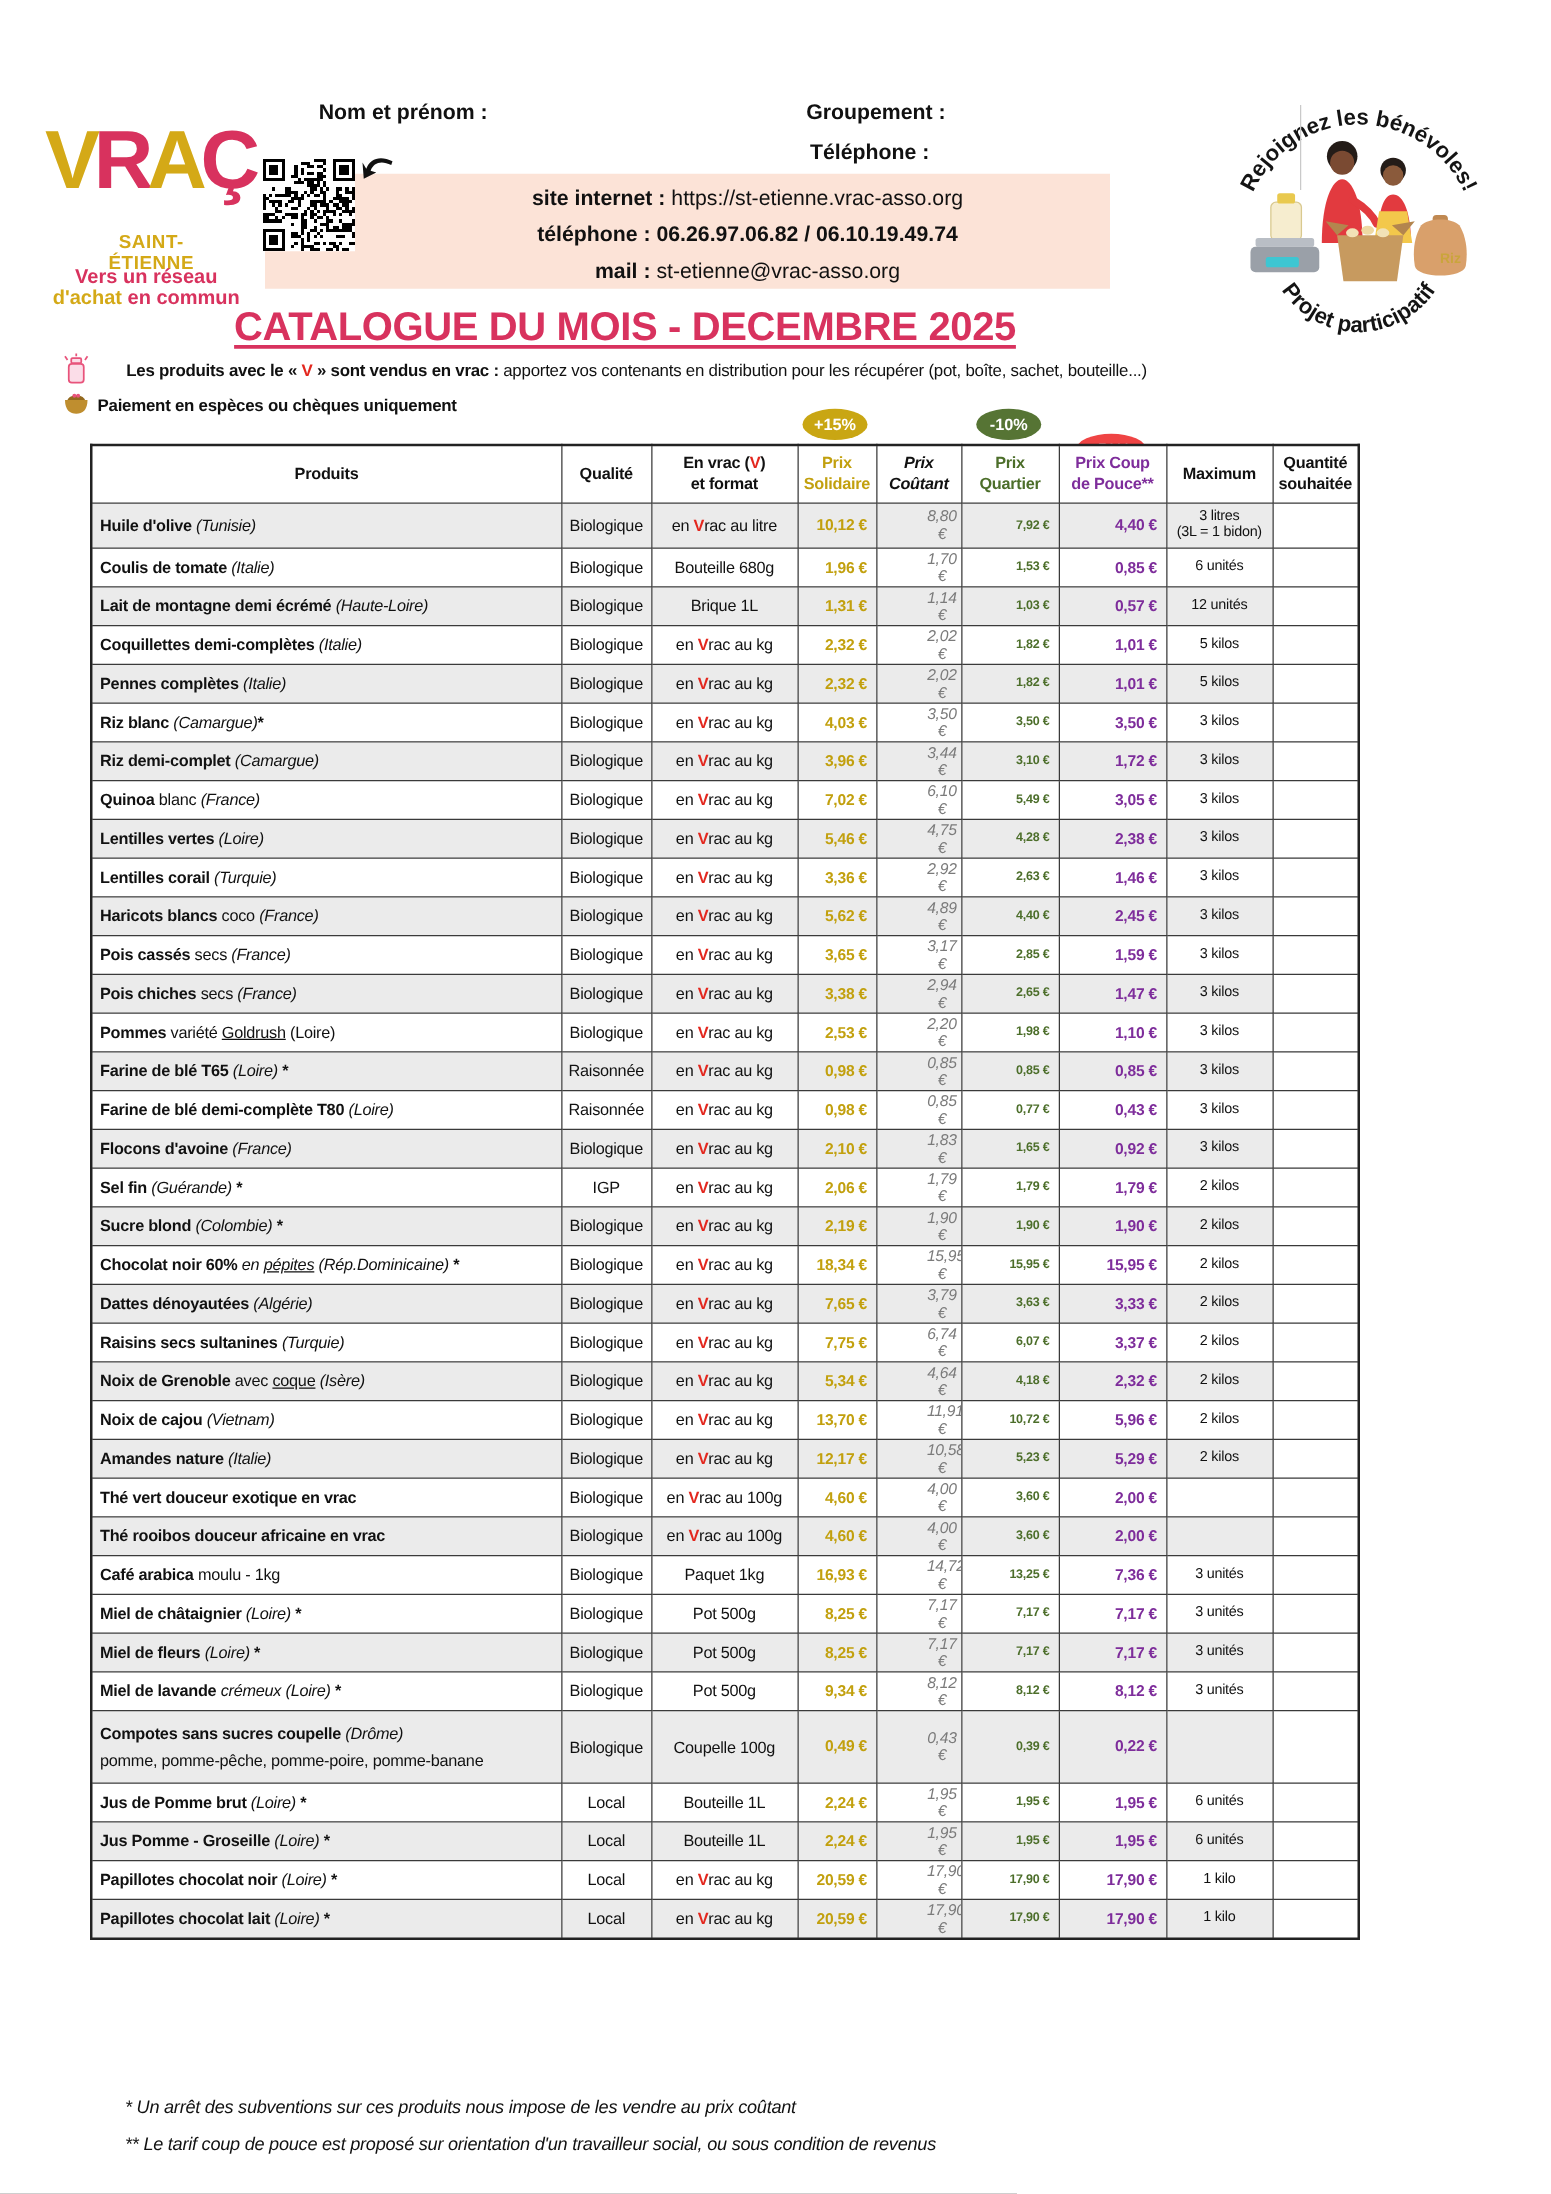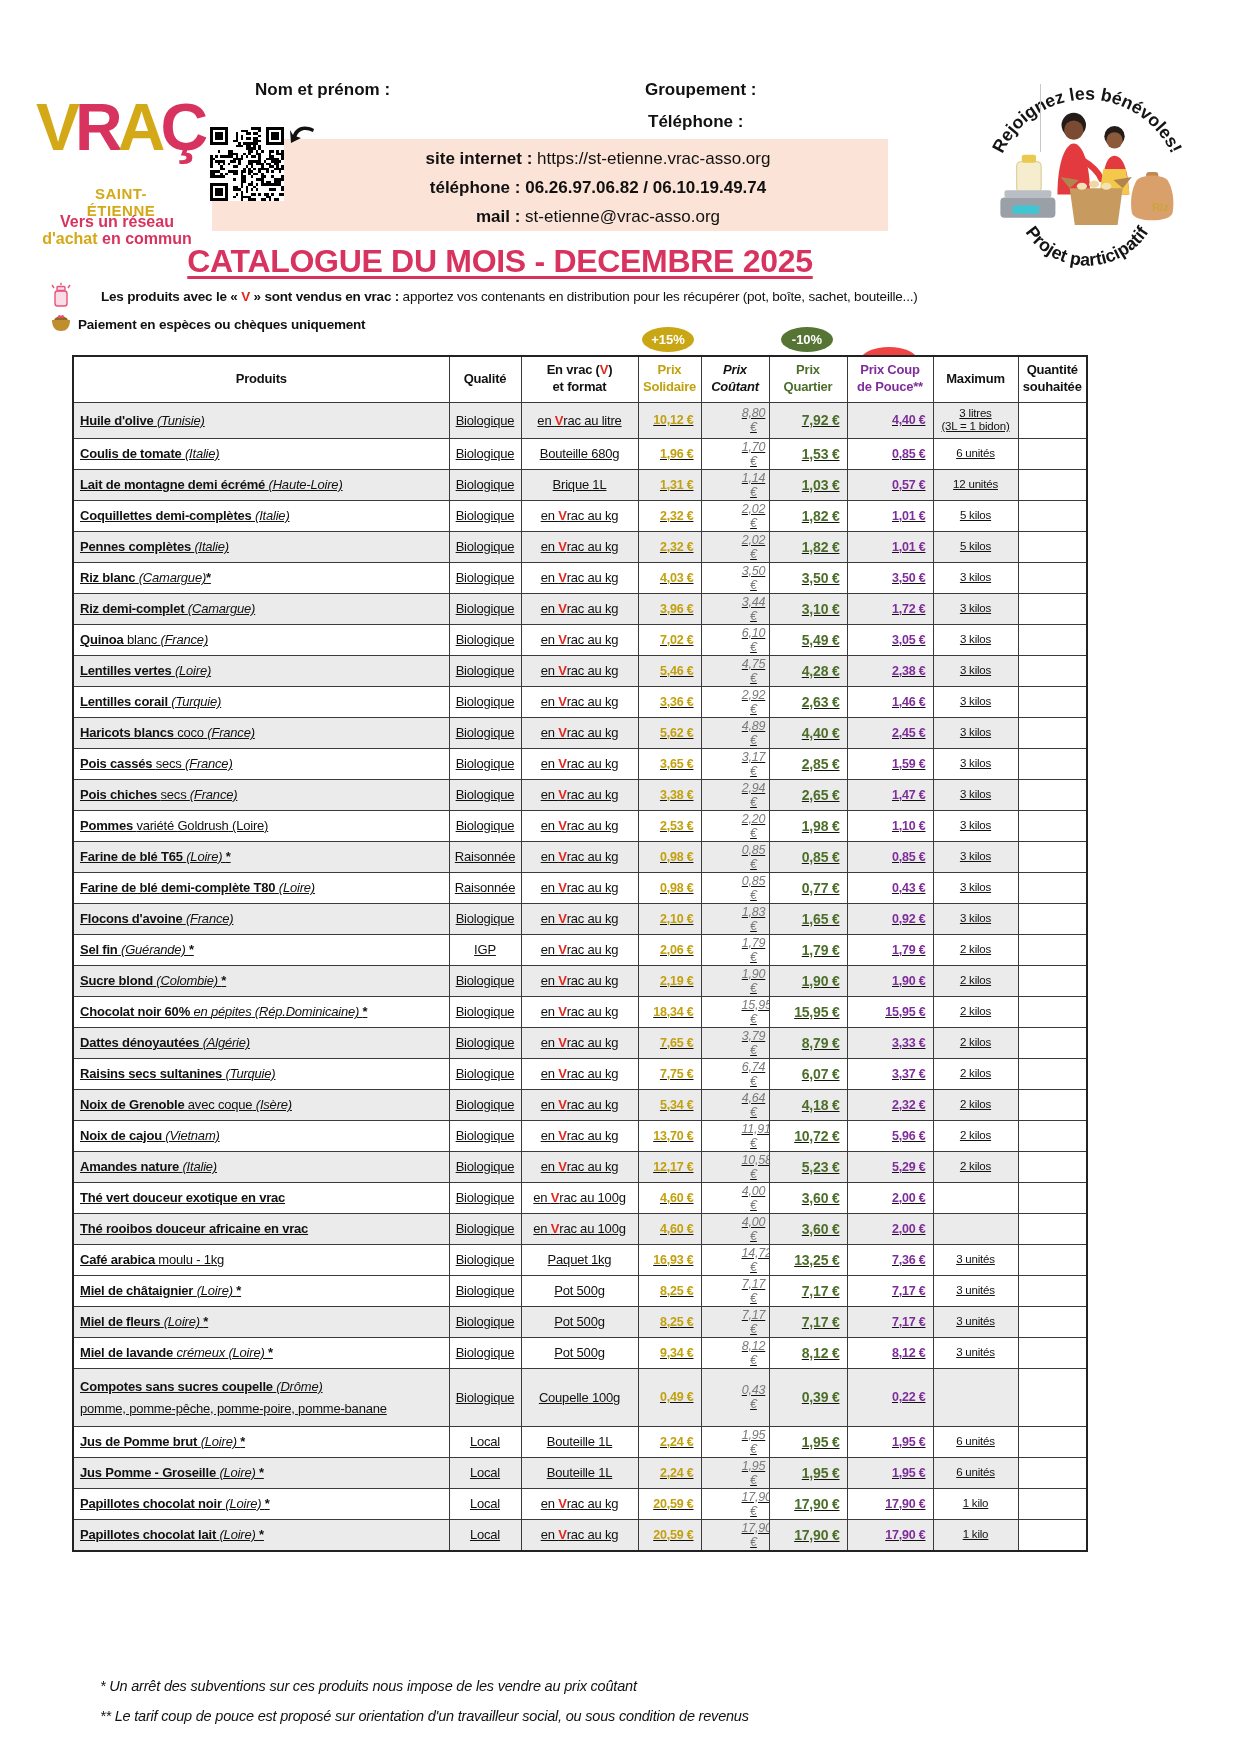--- a/index.html
+++ b/index.html
@@ -48,31 +48,31 @@
   .badge-0{left:642px;width:52px;} .badge-1{left:781px;width:52px;} .badge-2{left:861px;width:56px;}
 
   
   .catalog{position:absolute;left:72px;top:355px;width:1014px;border-collapse:collapse;
            table-layout:fixed;font-size:13px;letter-spacing:-.2px;border:2px solid #222;}
   .catalog th,.catalog td{border:1px solid #3a3a3a;padding:1px 3px;vertical-align:middle;overflow:hidden;}
   .catalog thead tr{height:46px;background:#fff;}
   .catalog th{font-weight:700;text-align:center;line-height:1.3;padding:0 1px;}
   .blk{display:block;}
   .h-sol{color:var(--solidaire);} .h-cout{font-style:italic;} .h-quart{color:var(--quartier);} .h-pouce{color:var(--pouce);}
-  .catalog tbody tr{height:24px;text-decoration:underline;}
+  .catalog tbody tr{height:24px;}
   .catalog tbody tr.tall{height:36px;} .catalog tbody tr.xtall{height:58px;}
   .catalog tbody tr.stripe{background:#ebebeb;}
   td.product{text-align:left;padding-left:6px;position:relative;}
   .seg-b{font-weight:700;} .seg-i{font-style:italic;} .seg-u{text-decoration:underline;}
   .line2{font-weight:400;margin-top:7px;}
   td.quality,td.format,td.max{text-align:center;}
   td.max{font-size:11.5px;white-space:pre-line;line-height:1.15;}
   td.p-sol{text-align:right;padding-right:7px;color:var(--solidaire);font-weight:700;font-size:12.5px;}
   td.p-cout{text-align:center;color:#7b7b7b;font-style:italic;font-size:12.5px;padding-left:40px;}
-  td.p-quart{text-align:right;padding-right:7px;color:var(--quartier);font-weight:700;font-size:14px;}
+  td.p-quart{text-align:right;padding-right:7px;color:var(--quartier);font-weight:700;font-size:10px;}
   td.p-pouce{text-align:right;padding-right:7px;color:var(--pouce);font-weight:700;font-size:12.5px;}
   td.qty{background:#fff;}
   .red{color:var(--accent_red);font-weight:700;}
 
   
   .footnote{position:absolute;left:100px;font-size:14.5px;font-style:italic;letter-spacing:-.2px;}
   .fn1{top:1678px;} .fn2{top:1708px;}
 </style>
 </head>
 <body>
@@ -723,21 +723,21 @@
           <td class="p-pouce">15,95 €</td>
           <td class="max">2 kilos</td>
           <td class="qty"></td>
         </tr>
         <tr class="stripe">
           <td class="product"><span class="seg-b">Dattes dénoyautées </span><span class="seg-i">(Algérie)</span></td>
           <td class="quality">Biologique</td>
           <td class="format">en <span class="red">V</span>rac au kg</td>
           <td class="p-sol">7,65 €</td>
           <td class="p-cout">3,79 €</td>
-          <td class="p-quart">8,79 €</td>
+          <td class="p-quart">3,63 €</td>
           <td class="p-pouce">3,33 €</td>
           <td class="max">2 kilos</td>
           <td class="qty"></td>
         </tr>
         <tr>
           <td class="product"><span class="seg-b">Raisins secs sultanines </span><span class="seg-i">(Turquie)</span></td>
           <td class="quality">Biologique</td>
           <td class="format">en <span class="red">V</span>rac au kg</td>
           <td class="p-sol">7,75 €</td>
           <td class="p-cout">6,74 €</td>

